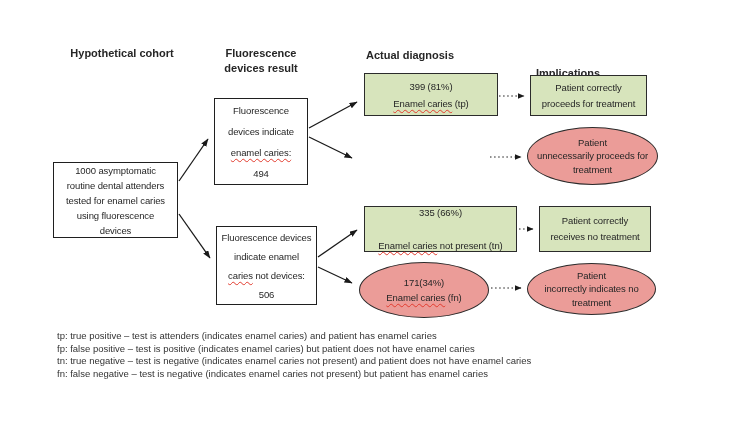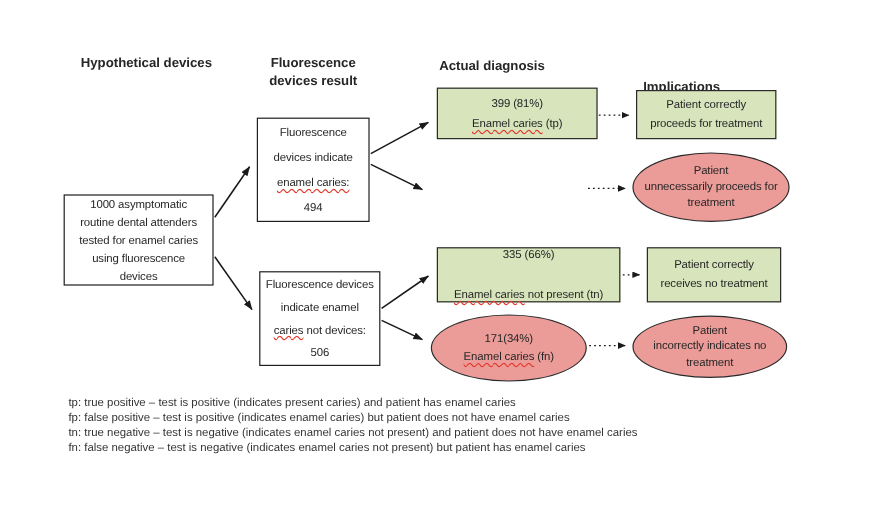--- a/index.html
+++ b/index.html
@@ -83,21 +83,21 @@
     <line x1="309" y1="128" x2="357" y2="102" stroke="#1a1a1a" stroke-width="1.3" marker-end="url(#ah)"></line>
     <line x1="309" y1="137" x2="352" y2="158" stroke="#1a1a1a" stroke-width="1.3" marker-end="url(#ah)"></line>
     <line x1="318" y1="257" x2="357" y2="230" stroke="#1a1a1a" stroke-width="1.3" marker-end="url(#ah)"></line>
     <line x1="318" y1="267" x2="352" y2="283" stroke="#1a1a1a" stroke-width="1.3" marker-end="url(#ah)"></line>
     <line x1="499" y1="96" x2="524" y2="96" stroke="#1a1a1a" stroke-width="1" stroke-dasharray="1.5 2.6" marker-end="url(#ahs)"></line>
     <line x1="490" y1="157" x2="521" y2="157" stroke="#1a1a1a" stroke-width="1" stroke-dasharray="1.5 2.6" marker-end="url(#ahs)"></line>
     <line x1="519" y1="229" x2="533" y2="229" stroke="#1a1a1a" stroke-width="1" stroke-dasharray="1.5 2.6" marker-end="url(#ahs)"></line>
     <line x1="491" y1="288" x2="521" y2="288" stroke="#1a1a1a" stroke-width="1" stroke-dasharray="1.5 2.6" marker-end="url(#ahs)"></line>
   </svg>
 
-  <div class="hdr" style="left:57px; top:46px; width:130px;">Hypothetical devices</div>
+  <div class="hdr" style="left:57px; top:46px; width:130px;">Hypothetical cohort</div>
   <div class="hdr" style="left:211px; top:46px; width:100px;">
     <span class="tl">Fluorescence</span>
     <span class="tl">devices result</span>
   </div>
   <div class="hdr" style="left:366px; top:48px; width:90px; text-align:left;">Actual diagnosis</div>
   <div class="hdr" style="left:536px; top:66px; width:90px; text-align:left;">Implications</div>
 
   <div class="shape rect-white cohort-text" style="left:53px; top:162px; width:125px; height:76px;">
     <span class="tl">1000 asymptomatic</span>
     <span class="tl">routine dental attenders</span>
@@ -152,19 +152,19 @@
     <span class="tl">receives no treatment</span>
   </div>
 
   <div class="shape ellipse-red ell3-text" style="left:527px; top:263px; width:129px; height:52px;">
     <span class="tl">Patient</span>
     <span class="tl">incorrectly indicates no</span>
     <span class="tl">treatment</span>
   </div>
 
   <div class="footnotes">
-    <div>tp: true positive – test is positive (indicates present caries) and patient has enamel caries</div>
+    <div>tp: true positive – test is attenders (indicates enamel caries) and patient has enamel caries</div>
     <div>fp: false positive – test is positive (indicates enamel caries) but patient does not have enamel caries</div>
     <div>tn: true negative – test is negative (indicates enamel caries not present) and patient does not have enamel caries</div>
     <div>fn: false negative – test is negative (indicates enamel caries not present)  but patient has enamel caries</div>
   </div>
 
 </div>
 
 </body></html>

